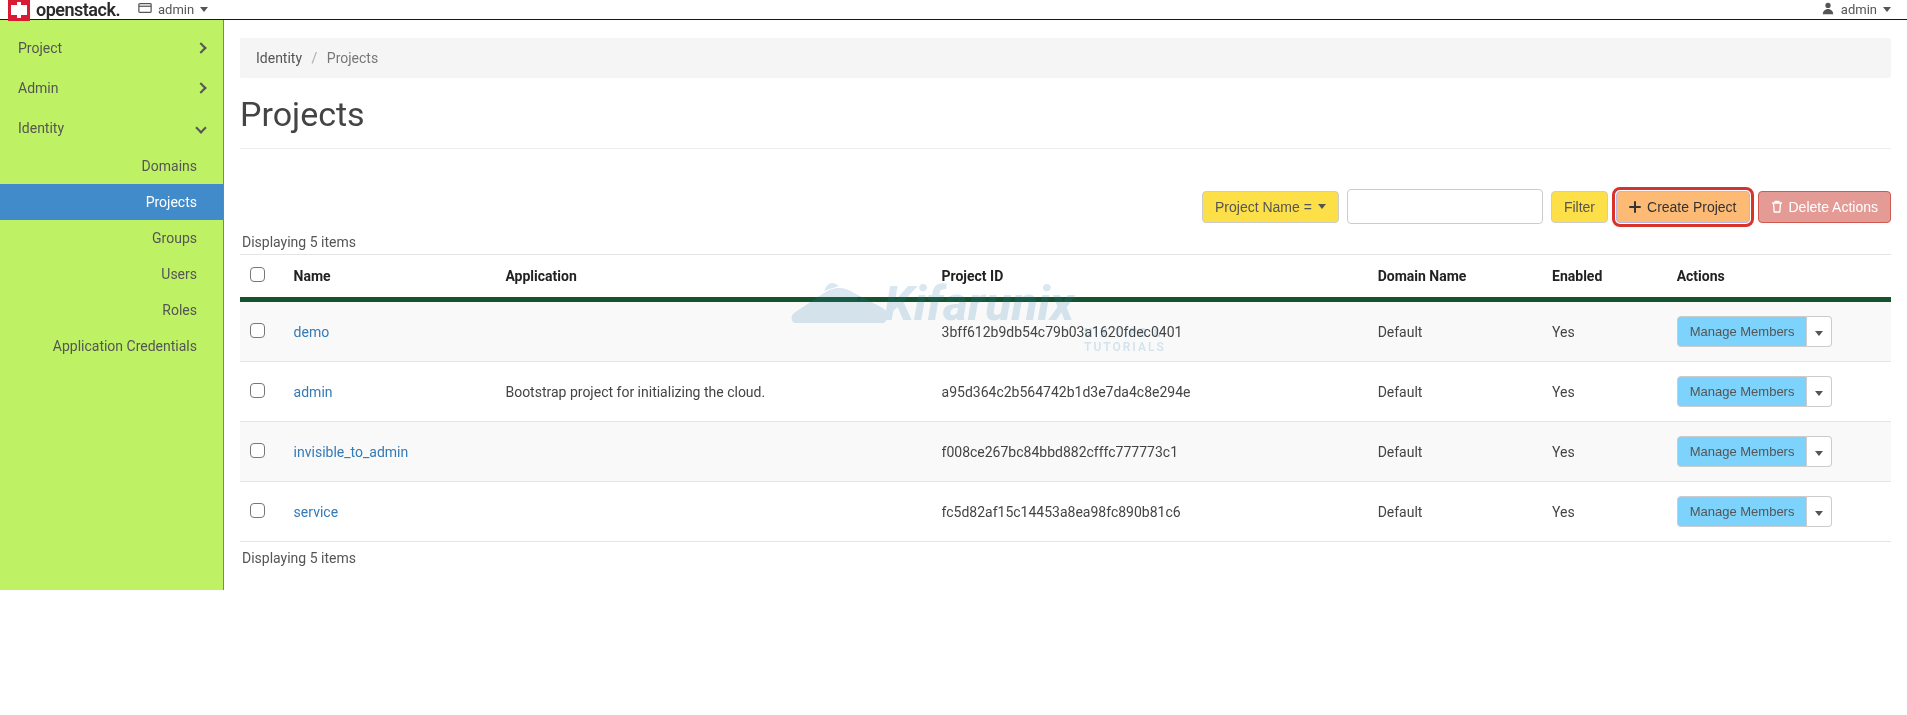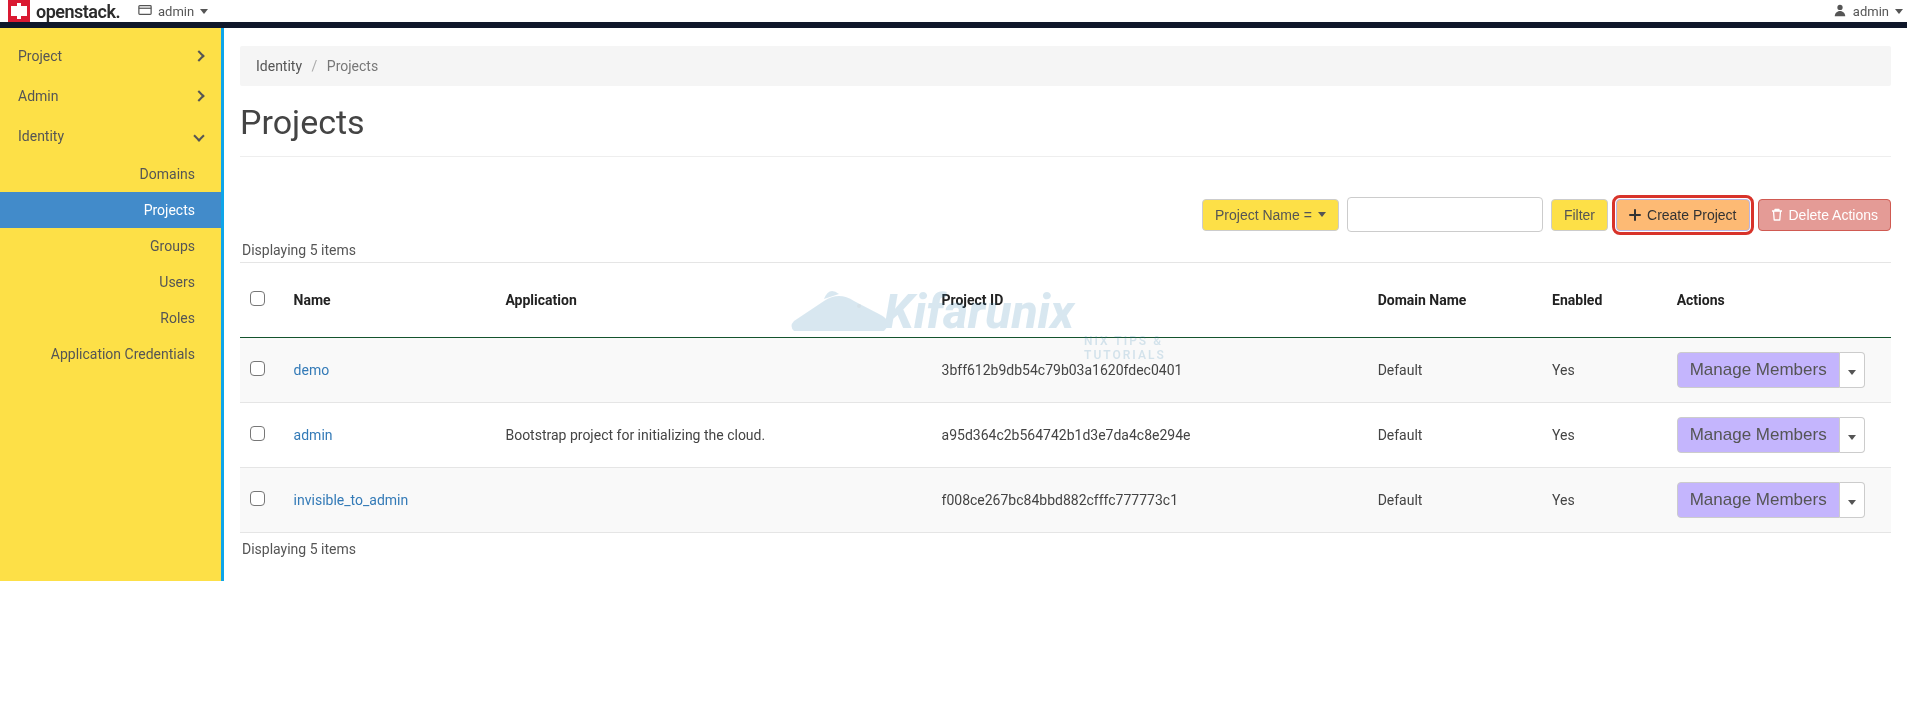--- a/index.html
+++ b/index.html
@@ -8,24 +8,24 @@
     font-size: 14px;
     color: #333;
     background: #fff;
     width: 1907px;
   }
   
   .navbar {
     display: flex;
     align-items: center;
     justify-content: space-between;
-    height: 28px;
+    height: 20px;
     background: #fff;
-    border-bottom: 6px solid #0f172a;
-    padding: 0 4px 0 8px;
+    border-bottom: 1px solid #0f172a;
+    padding: 0 16px 0 8px;
   }
   .navbar-left { display: flex; align-items: center; gap: 18px; }
   .logo-wrap { display: flex; align-items: center; gap: 6px; }
   .logo-box {
     width: 22px; height: 22px; position: relative;
   }
   .logo-box svg { display:block; }
   .logo-text { font-size: 18px; font-weight: 600; color: #2b2b2b; letter-spacing: -0.5px; }
   .navbar-item {
     display: flex; align-items: center; gap: 6px;
@@ -39,22 +39,22 @@
   }
   .domain-icon { width:14px; height:14px; }
   .user-icon { width:14px; height:14px; }
 
   
   .container { display:flex; }
 
   
   .sidebar {
     width: 224px; min-width:224px;
-    background:#fde047;
-    border-right: 3px solid #0ea5e9;
+    background:#bef264;
+    border-right: 1px solid #0ea5e9;
     padding-top: 8px;
   }
   .nav-group {
     display:flex; align-items:center; justify-content:space-between;
     padding: 12px 18px;
     color:#555; cursor:pointer;
   }
   .nav-group.expanded { color:#555; }
   .chevron {
     display:inline-block; width:8px; height:8px;
@@ -127,22 +127,22 @@
   }
   .plus-icon, .trash-icon { display:inline-flex; }
 
   
   .displaying { color:#555; margin: 8px 0 4px 2px; }
   table.data {
     width:100%; border-collapse: collapse;
   }
   table.data th {
     text-align:left; font-weight:700; color:#222;
-    padding: 28px 10px;
-    border-bottom:1px solid #14532d;
+    padding: 12px 10px;
+    border-bottom:5px solid #14532d;
     border-top:1px solid #e5e5e5;
   }
   table.data td {
     padding: 14px 10px;
     border-bottom:1px solid #e5e5e5;
     color:#444;
     vertical-align: middle;
   }
   table.data tbody tr:nth-child(odd) { background:#f9f9f9; }
   table.data tbody tr:nth-child(even) { background:#fff; }
@@ -152,23 +152,23 @@
     appearance:none;
     width:15px; height:15px;
     border:1.5px solid #777; border-radius:4px;
     cursor:pointer; background:#fff;
   }
   .actions-cell { width:180px; }
   .btn-group {
     display:flex;
   }
   .btn-group .btn-main {
-    border:1px solid #ccc; background:#c4b5fd;
+    border:1px solid #ccc; background:#7dd3fc;
     padding:7px 12px; border-radius:4px 0 0 4px;
-    color:#555; cursor:pointer; font-size:17px;
+    color:#555; cursor:pointer; font-size:13px;
   }
   .btn-group .btn-drop {
     border:1px solid #ccc; border-left:0; background:#fff;
     padding:7px 8px; border-radius:0 4px 4px 0;
     cursor:pointer;
   }
   .col-name { width: 170px; }
   .col-desc { width: 350px; }
   .col-id { width: 350px; }
   .col-domain { width: 140px; }
@@ -363,18 +363,34 @@
     <td class="actions-cell">
       <div class="btn-group">
         <button class="btn-main">Manage Members</button>
         <button class="btn-drop">
           <span class="caret-down"></span>
         </button>
       </div>
     </td>
   </tr>
 
+  <tr>
+    <td class="checkbox-cell"><input type="checkbox" style=""></td>
+    <td><a href="#" class="link">service</a></td>
+    <td></td>
+    <td>fc5d82af15c14453a8ea98fc890b81c6</td>
+    <td>Default</td>
+    <td>Yes</td>
+    <td class="actions-cell">
+      <div class="btn-group">
+        <button class="btn-main">Manage Members</button>
+        <button class="btn-drop">
+          <span class="caret-down"></span>
+        </button>
+      </div>
+    </td>
+  </tr>
 </tbody>
     </table>
 
     <div class="displaying">Displaying 5 items</div>
   </div>
 </div>
 
 </body></html>

